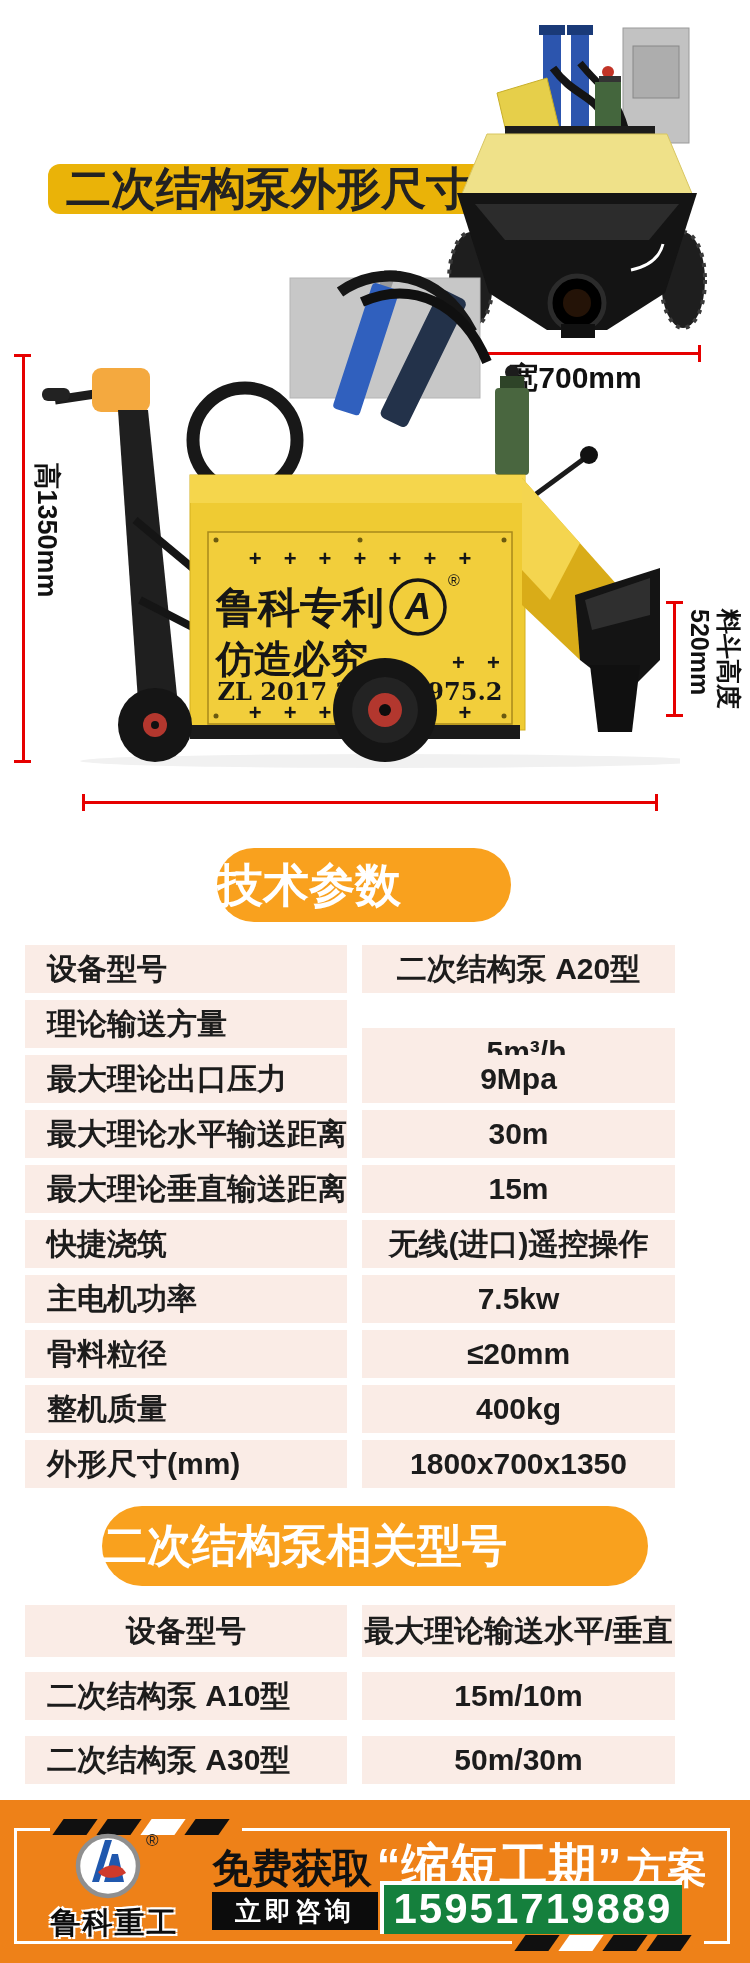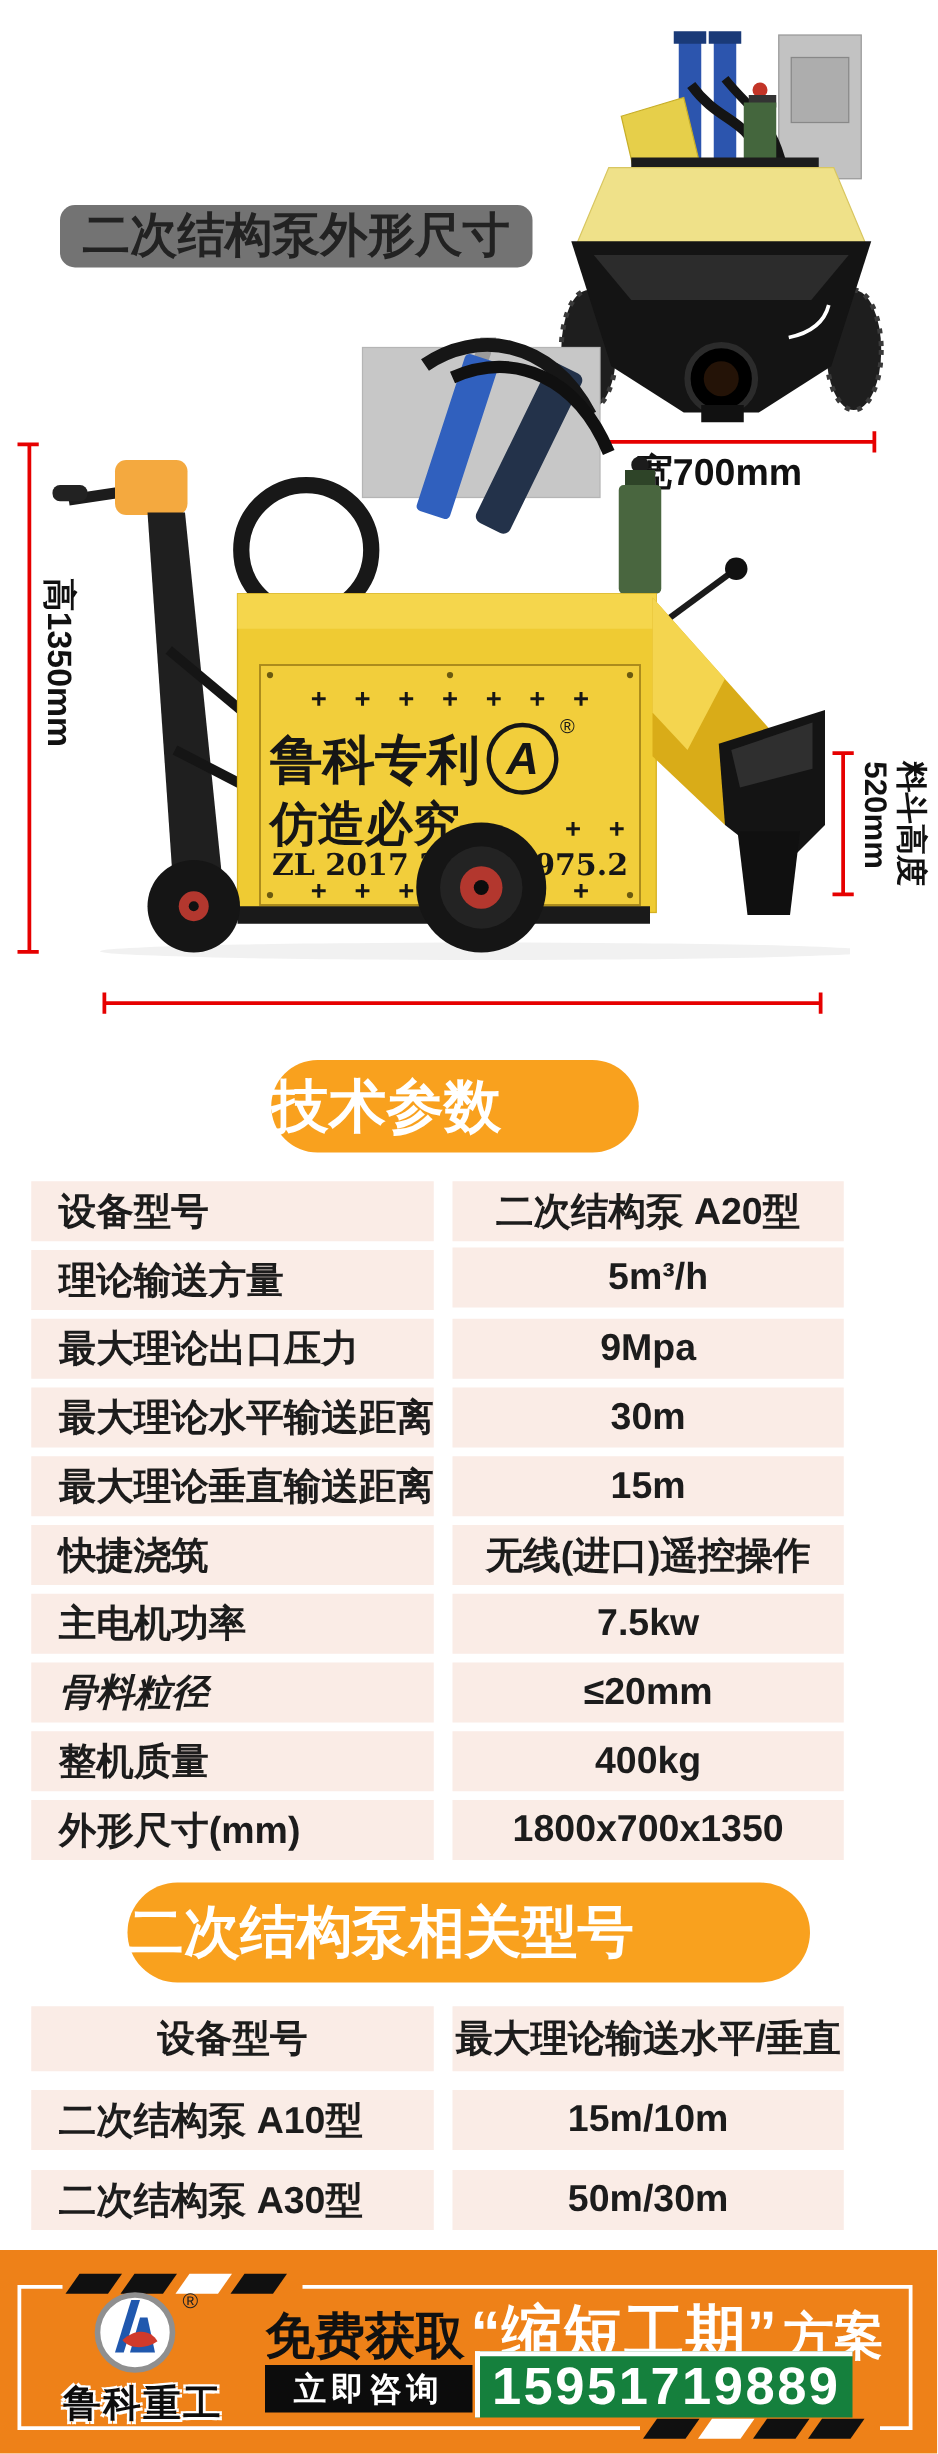--- a/index.html
+++ b/index.html
@@ -2,21 +2,21 @@
 <html><head>
 <meta charset="utf-8">
 <style>
   html,body{margin:0;padding:0;background:#fff;}
   #page{position:relative;width:750px;height:1963px;background:#ffffff;overflow:hidden;
         font-family:"Liberation Sans",sans-serif;color:#1a1a1a;}
   
   .title{position:absolute;left:48px;top:84px;font-size:58px;font-weight:800;letter-spacing:1px;color:#1f1f1f;white-space:nowrap;}
   .title .hl{color:#F6A41F;}
   .subtitle{position:absolute;left:48px;top:164px;height:50px;line-height:50px;padding:0 18px;
-            background:#737373;border-radius:12px;font-size:38px;font-weight:600;color:#222;white-space:nowrap;}
+            background:#eab308;border-radius:12px;font-size:45px;font-weight:600;color:#222;white-space:nowrap;}
   
   .dline{position:absolute;background:#E60000;}
   .dcap-h{position:absolute;width:17px;height:3px;background:#E60000;}
   .dcap-v{position:absolute;width:3px;height:17px;background:#E60000;}
   .dim-text{position:absolute;font-size:30px;font-weight:600;color:#111;white-space:nowrap;}
   .rot90{transform:translate(-50%,-50%) rotate(90deg);}
   
   .pill{position:absolute;background:#F9A11E;color:#fff;font-weight:800;text-align:left;white-space:nowrap;}
   #specs-pill{left:217px;top:848px;width:294px;height:74px;line-height:74px;border-radius:40px;font-size:46px;}
   #models-pill{left:102px;top:1506px;width:546px;height:80px;line-height:80px;border-radius:44px;font-size:45px;}
@@ -160,32 +160,32 @@
   <div class="dline" style="left:83px;top:801px;width:574px;height:3px;"></div>
   <div class="dcap-v" style="left:82px;top:794px;"></div>
   <div class="dcap-v" style="left:655px;top:794px;"></div>
 
   <div id="specs-pill" class="pill">技术参数</div>
 
   <div>
     <div class="cell cl" style="top:945px;">设备型号</div>
       <div class="cell cv" style="top:945px;">二次结构泵 A20型</div>
     <div class="cell cl" style="top:1000px;">理论输送方量</div>
-      <div class="cell cv" style="top:998px;padding-left:16px;">5m³/h</div>
+      <div class="cell cv" style="top:1028px;padding-left:16px;">5m³/h</div>
     <div class="cell cl" style="top:1055px;">最大理论出口压力</div>
       <div class="cell cv" style="top:1055px;">9Mpa</div>
     <div class="cell cl" style="top:1110px;">最大理论水平输送距离</div>
       <div class="cell cv" style="top:1110px;">30m</div>
     <div class="cell cl" style="top:1165px;">最大理论垂直输送距离</div>
       <div class="cell cv" style="top:1165px;">15m</div>
     <div class="cell cl" style="top:1220px;">快捷浇筑</div>
       <div class="cell cv" style="top:1220px;">无线(进口)遥控操作</div>
     <div class="cell cl" style="top:1275px;">主电机功率</div>
       <div class="cell cv" style="top:1275px;">7.5kw</div>
-    <div class="cell cl" style="top:1330px;font-style:italic;">骨料粒径</div>
+    <div class="cell cl" style="top:1330px;">骨料粒径</div>
       <div class="cell cv" style="top:1330px;">≤20mm</div>
     <div class="cell cl" style="top:1385px;">整机质量</div>
       <div class="cell cv" style="top:1385px;">400kg</div>
     <div class="cell cl" style="top:1440px;">外形尺寸(mm)</div>
       <div class="cell cv" style="top:1440px;">1800x700x1350</div>
   </div>
 
   <div id="models-pill" class="pill">二次结构泵相关型号</div>
 
   <div>

